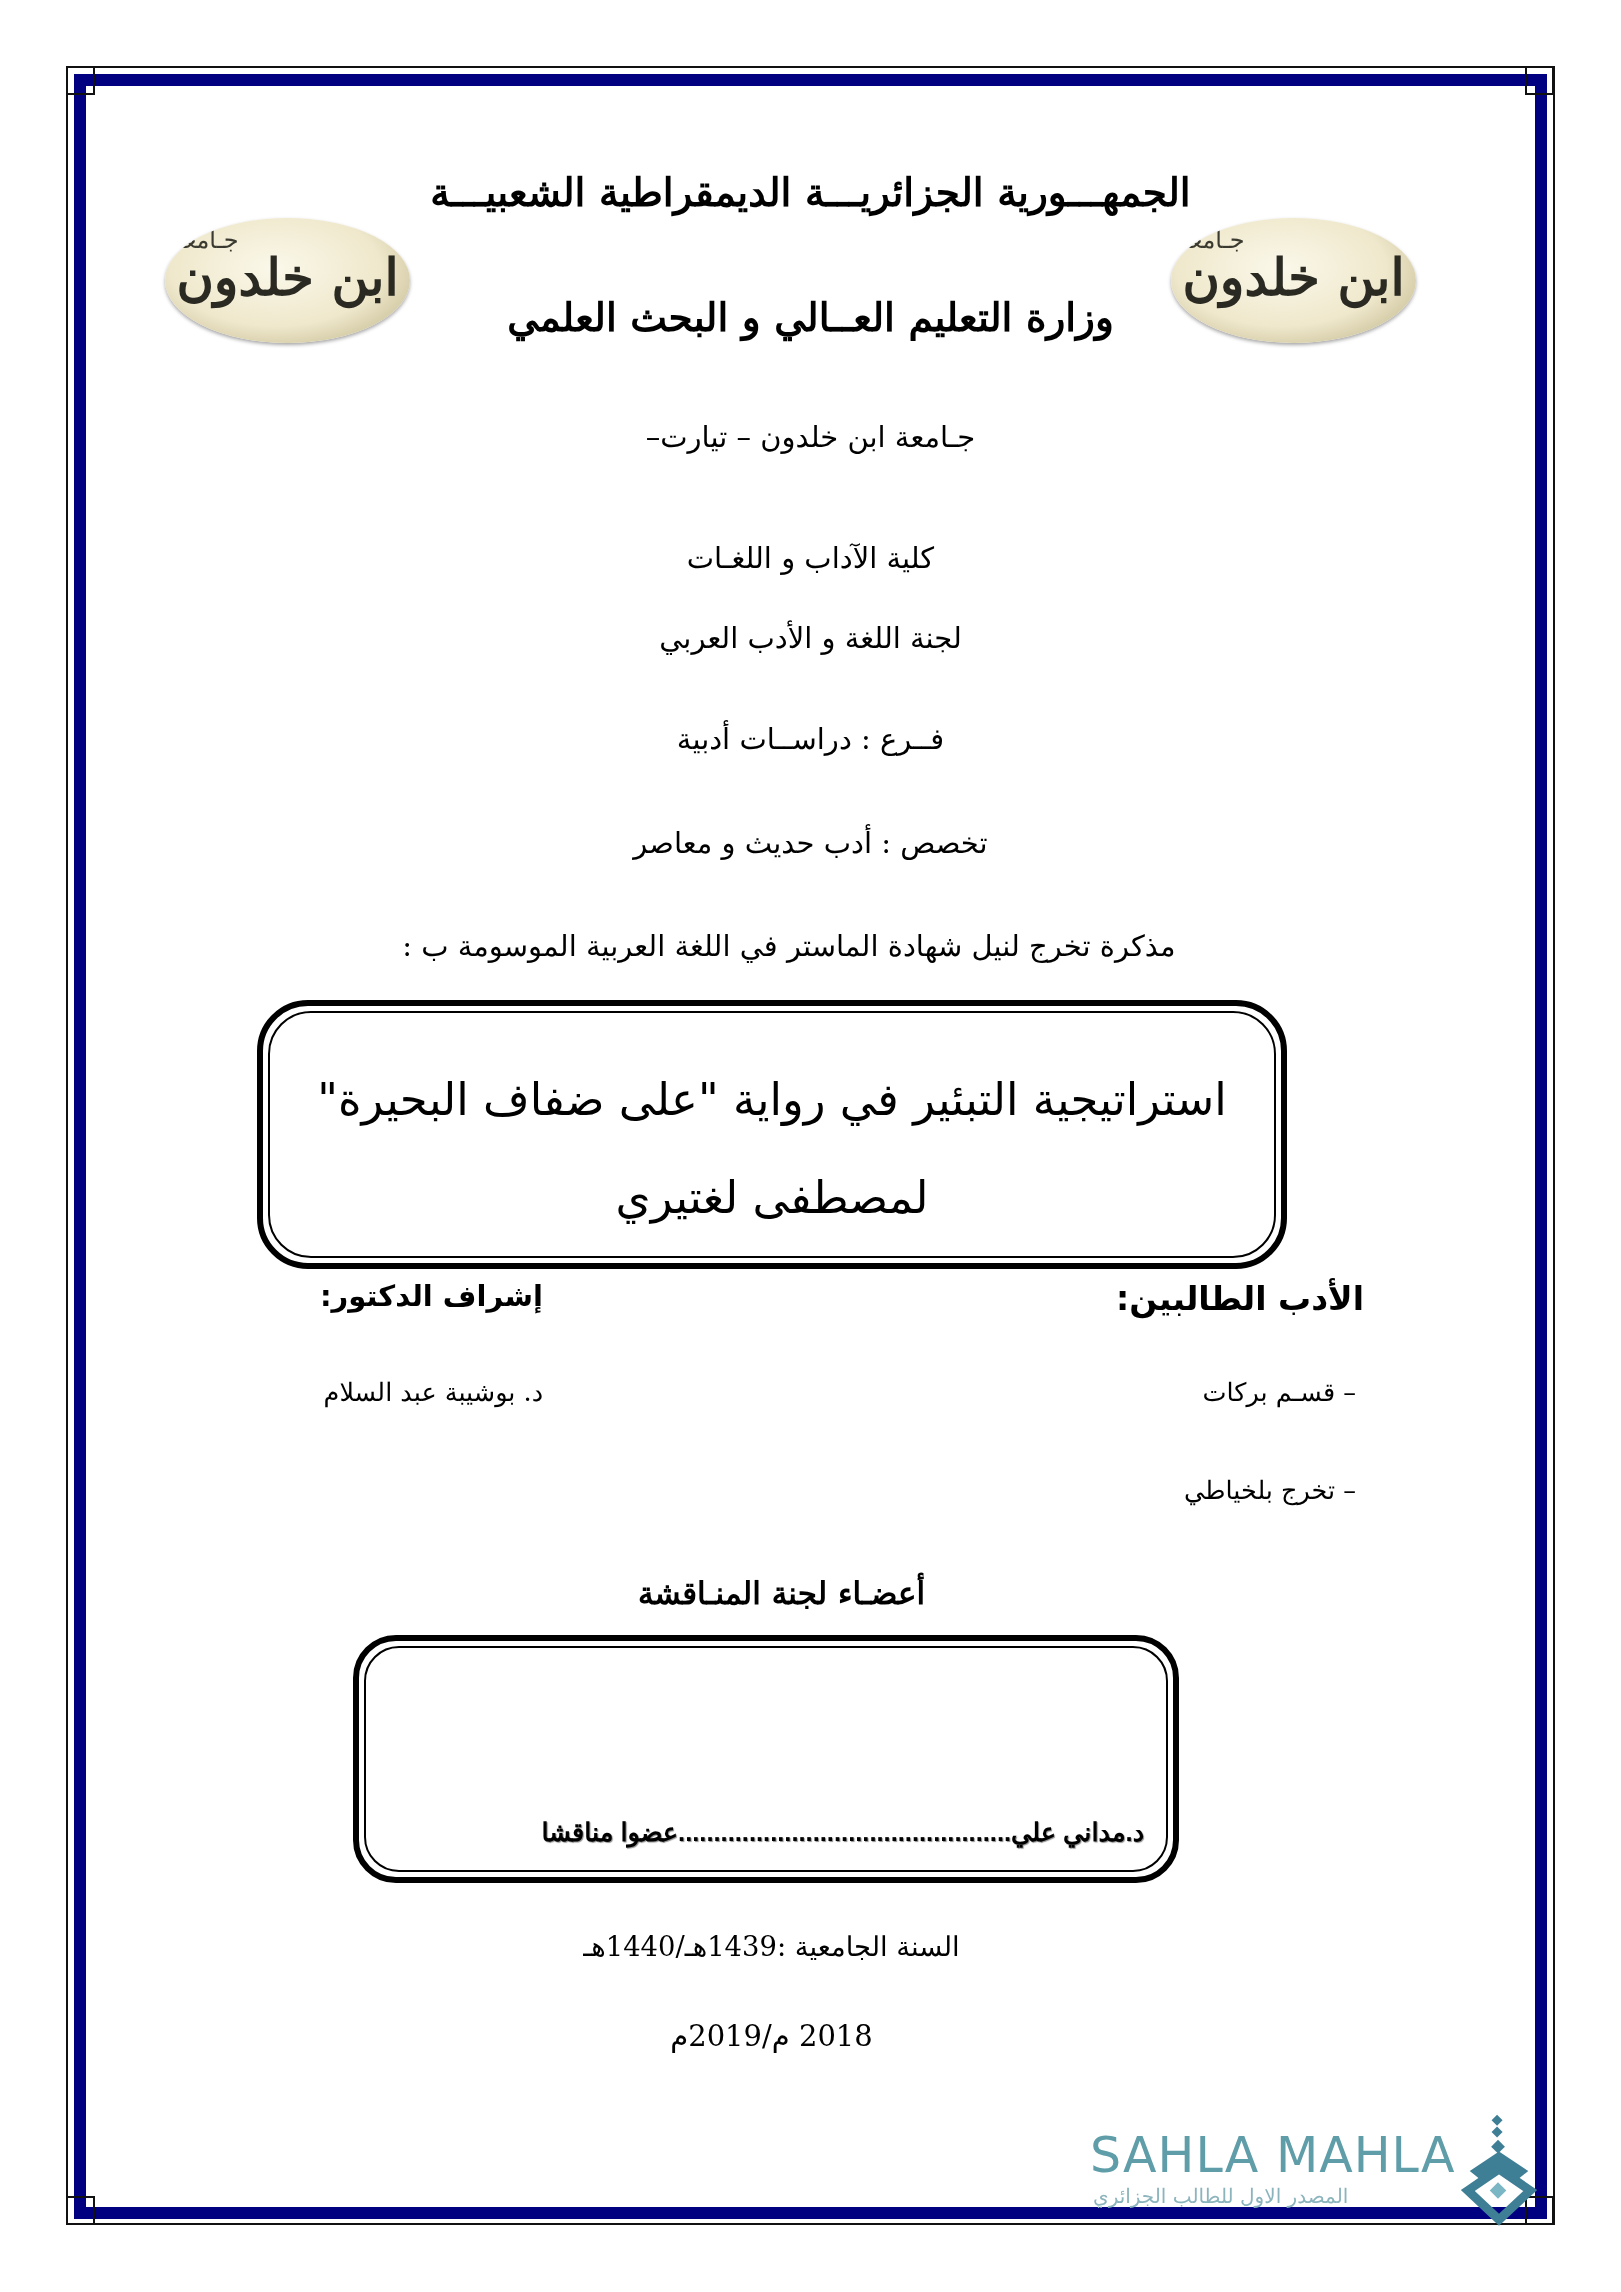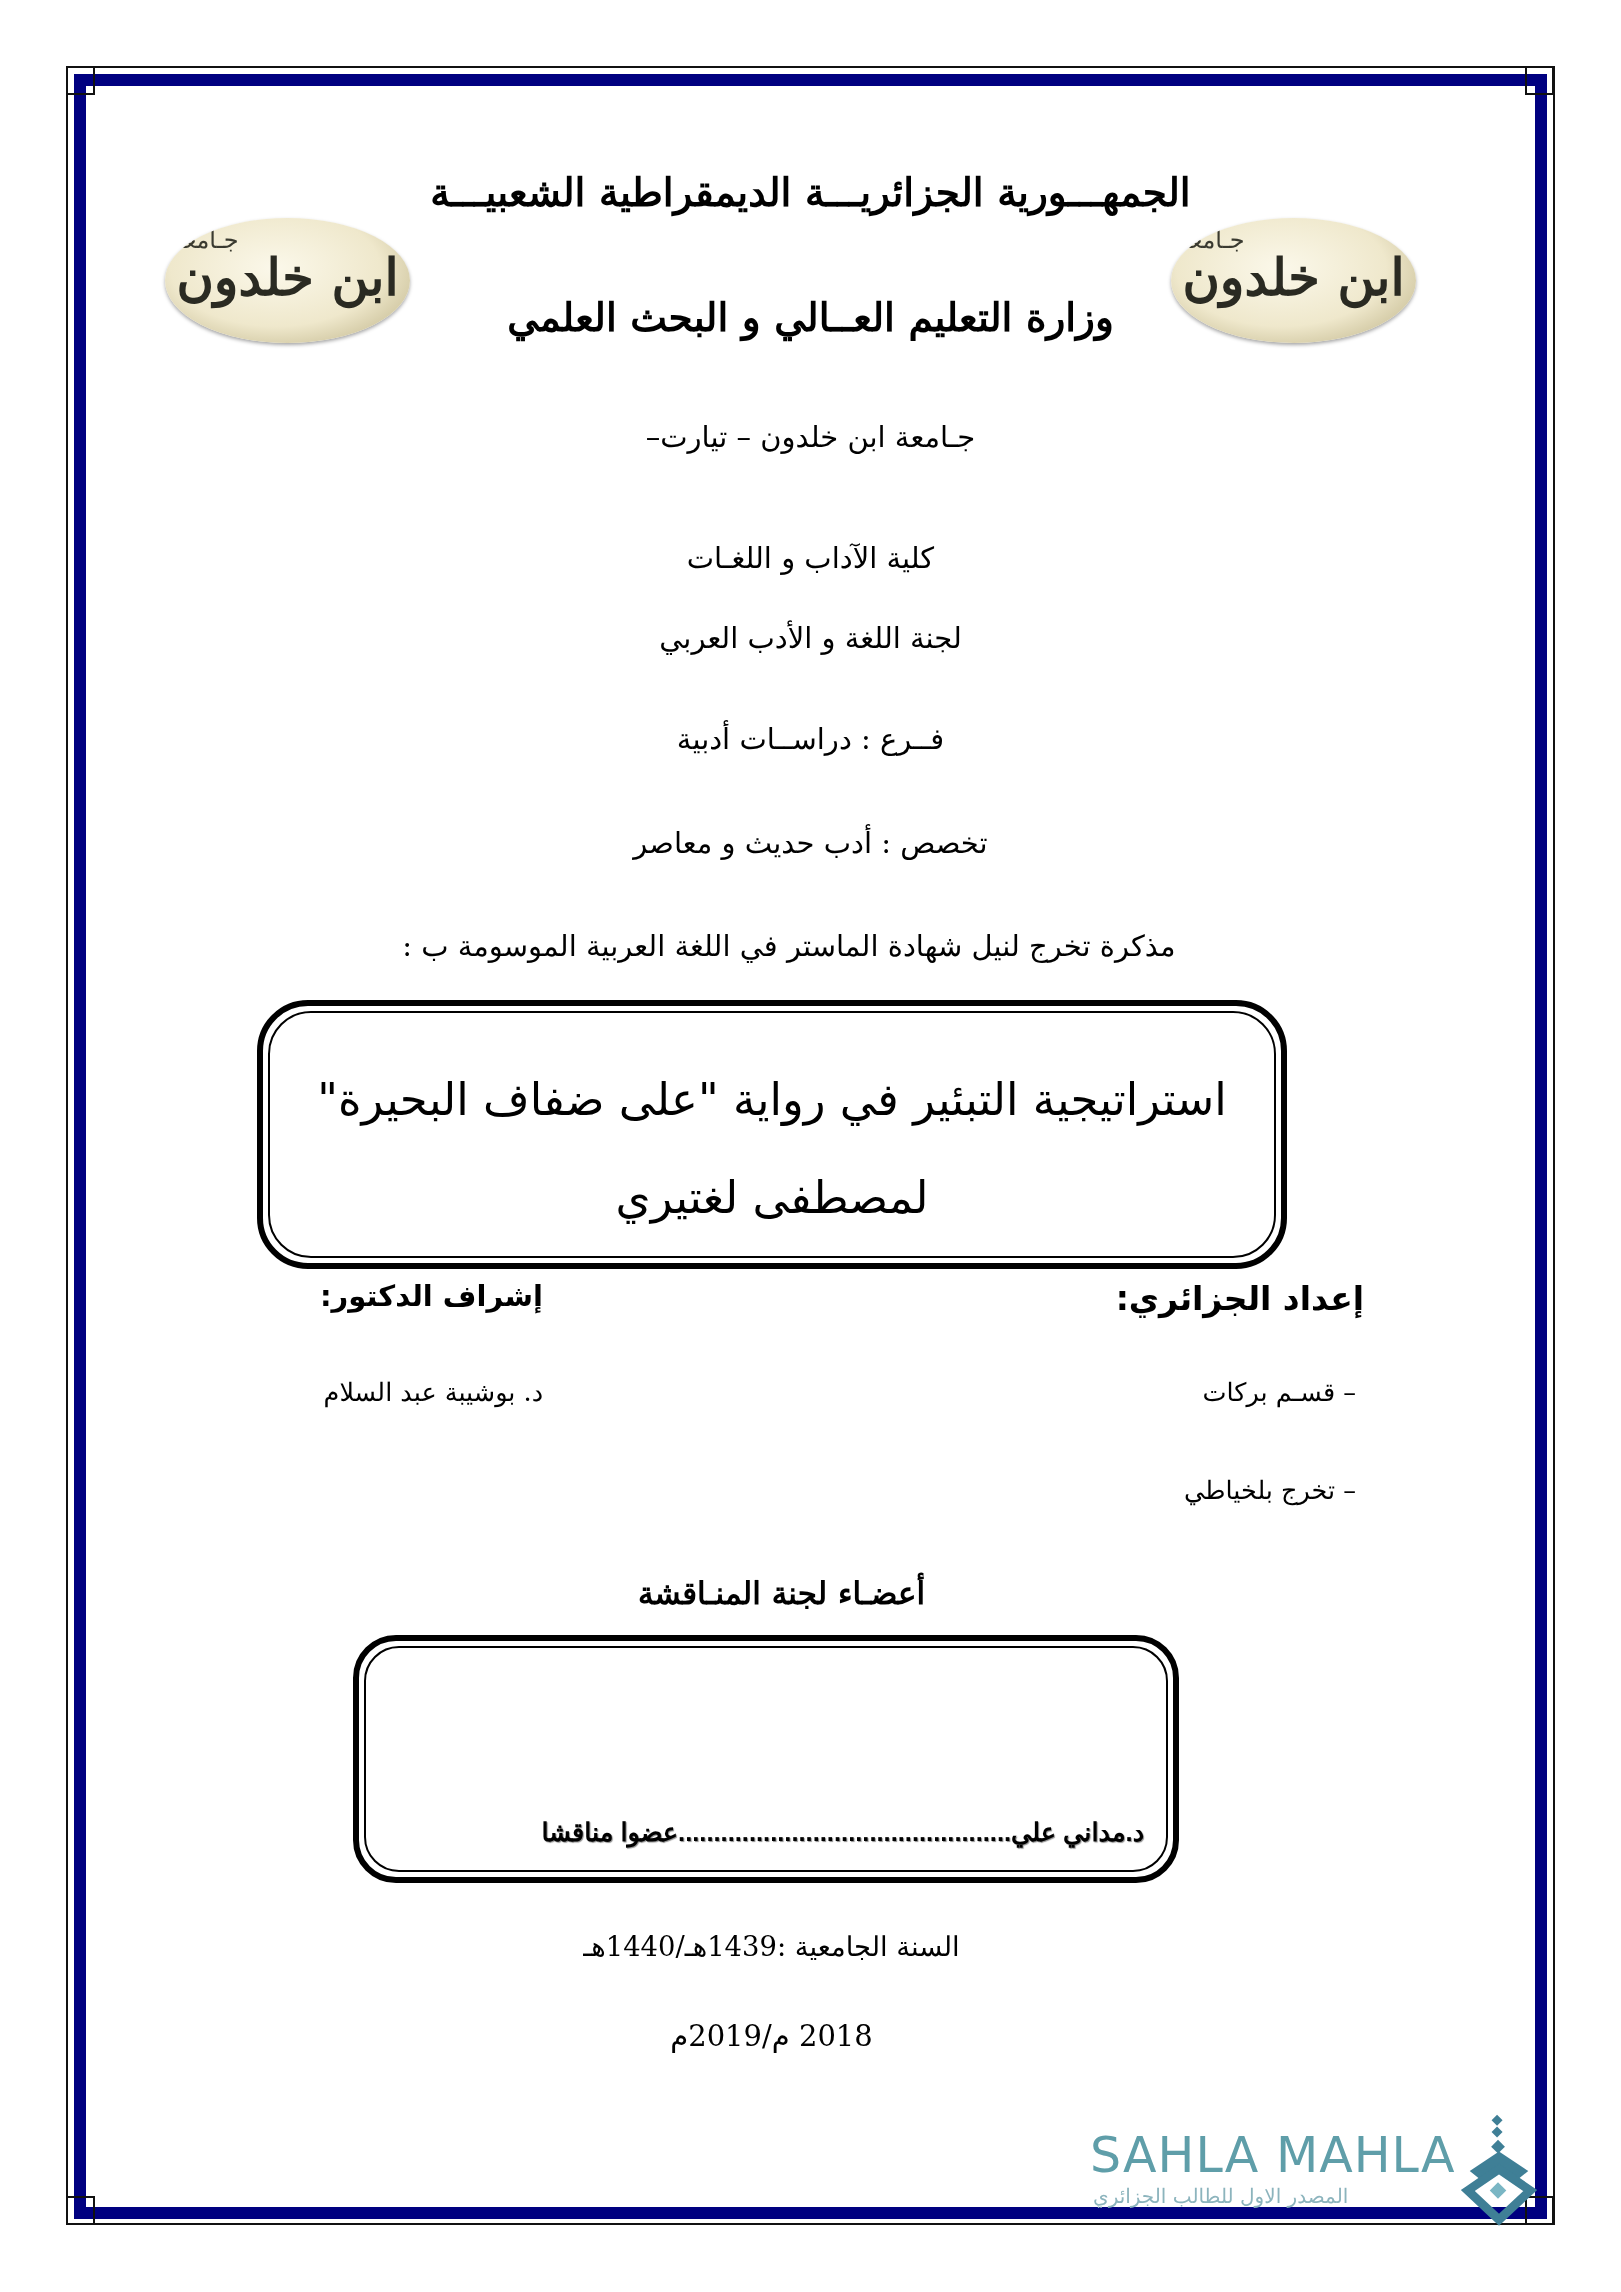--- a/index.html
+++ b/index.html
@@ -76,21 +76,21 @@
 <div class="line plain" style="top:722px;">فــرع : دراســات أدبية</div>
 <div class="line plain" style="top:826px;">تخصص : أدب حديث و معاصر</div>
 <div class="line plain" style="top:929px;left:-21.6px;">مذكرة تخرج لنيل شهادة الماستر في اللغة العربية الموسومة ب :</div>
 
 <div class="title-box">
   <div class="title-box-inner"></div>
   <div class="title-line" style="top:67px;">استراتيجية التبئير في رواية "على ضفاف البحيرة"</div>
   <div class="title-line" style="top:165px;">لمصطفى لغتيري</div>
 </div>
 
-<div class="abs rtl kufi" style="right:257px;top:1279px;font-size:33px;">إعداد الجزائري:</div>
+<div class="abs rtl kufi" style="right:257px;top:1279px;font-size:33px;">الأدب الطالبين:</div>
 <div class="abs rtl kufi" style="right:1078px;top:1279px;font-size:29px;">إشراف الدكتور:</div>
 
 <div class="abs rtl plain" style="right:265px;top:1377px;font-size:25.5px;">– قسـم بركات</div>
 <div class="abs rtl plain" style="right:265px;top:1475px;font-size:25.5px;">– تخرج بلخياطي</div>
 <div class="abs rtl plain" style="right:1078px;top:1377px;font-size:25.5px;">د. بوشيبة عبد السلام</div>
 
 <div class="line hdr-bold" style="top:1575px;font-size:31px;left:-29px;">أعضـاء لجنة المنـاقشة</div>
 
 <div class="committee-box">
   <div class="committee-box-inner"></div>

